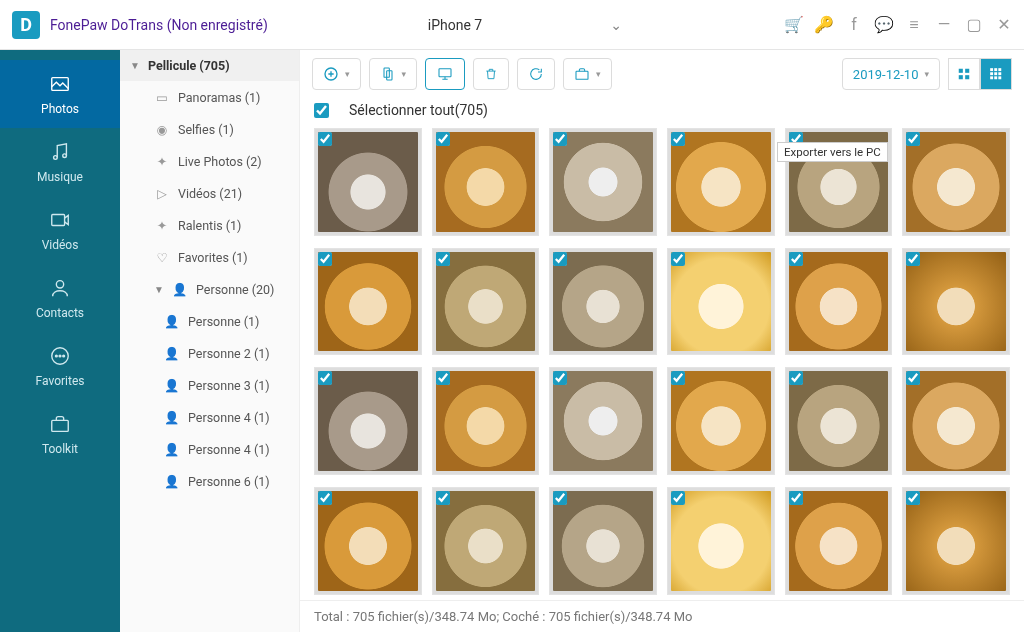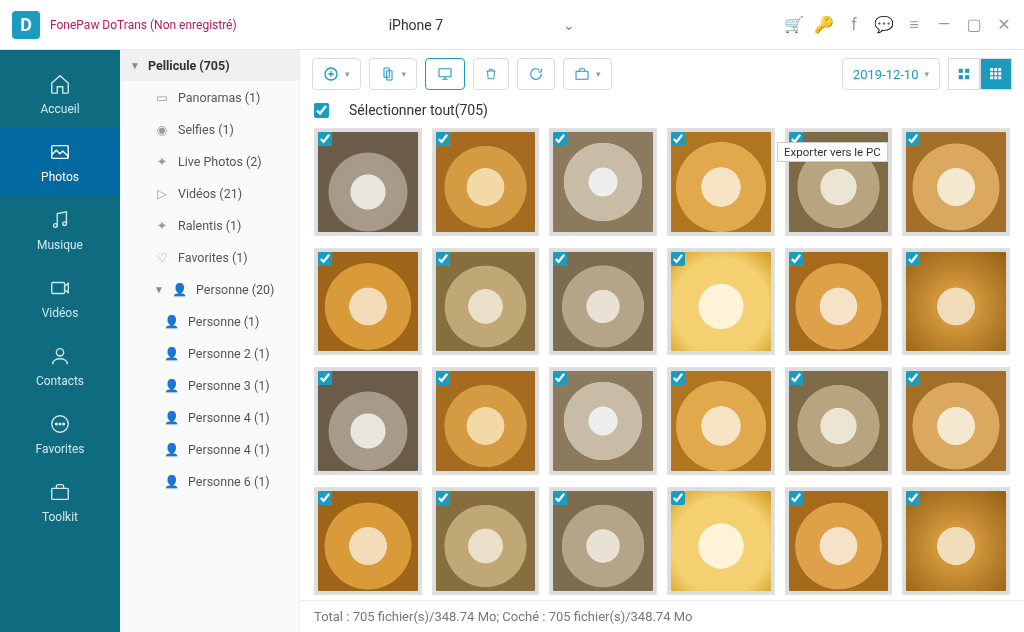--- a/index.html
+++ b/index.html
@@ -1,20 +1,20 @@
 <!DOCTYPE html>
 <html><head>
 <meta charset="utf-8">
 <style>
 *{margin:0;padding:0;box-sizing:border-box;font-family:-apple-system,BlinkMacSystemFont,"Segoe UI",Roboto,sans-serif}
 body{width:1024px;height:632px;overflow:hidden;background:#fff;display:flex;flex-direction:column}
 .titlebar{height:50px;display:flex;align-items:center;border-bottom:1px solid #e5e5e5;padding:0 12px}
 .logo{width:28px;height:28px;background:#1a9bc0;border-radius:4px;display:flex;align-items:center;justify-content:center;color:#fff;font-weight:bold;font-size:18px;margin-right:10px}
-.app-title{color:#be185d;font-size:12px;flex-shrink:0}
-.device-select{margin-left:140px;display:flex;align-items:center;padding:4px 12px;color:#333;font-size:14px}
+.app-title{color:#4c1d95;font-size:14px;flex-shrink:0}
+.device-select{margin-left:140px;display:flex;align-items:center;gap:8px;padding:4px 12px;color:#333;font-size:14px}
 .device-select .chev{margin-left:120px;color:#888}
 .titlebar-icons{margin-left:auto;display:flex;gap:14px;align-items:center;color:#d4a540}
 .titlebar-icons .ico{width:16px;height:16px;cursor:pointer;display:flex;align-items:center;justify-content:center;color:#999}
 .titlebar-icons .ico.gold{color:#e0b556}
 .body{flex:1;display:flex;overflow:hidden}
 .sidebar{width:120px;background:#0f6b7f;display:flex;flex-direction:column;padding-top:10px}
 .nav-item{display:flex;flex-direction:column;align-items:center;padding:12px 0;color:#cfe8ee;cursor:pointer;font-size:12px;gap:6px}
 .nav-item.active{background:#0369a1;color:#fff}
 .nav-item .ico{width:24px;height:24px;display:flex;align-items:center;justify-content:center}
 .tree{width:180px;background:#fafafa;border-right:1px solid #eee;overflow-y:auto;font-size:12.5px;color:#555}
@@ -74,28 +74,20 @@
     <span class="ico">💬</span>
     <span class="ico">≡</span>
     <span class="ico">—</span>
     <span class="ico">▢</span>
     <span class="ico">✕</span>
   </div>
 </div>
 
 <div class="body">
   <div class="sidebar">
-    <div class="nav-item">
-      <span class="ico">
-          <svg width="22" height="22" viewBox="0 0 24 24" fill="none" stroke="currentColor" stroke-width="1.5">
-            <path d="M3 11l9-8 9 8v10a1 1 0 01-1 1h-5v-7h-6v7H4a1 1 0 01-1-1z"></path>
-          </svg>
-        </span>
-      <span>Accueil</span>
-    </div>
     <div class="nav-item active">
       <span class="ico">
           <svg width="22" height="22" viewBox="0 0 24 24" fill="none" stroke="currentColor" stroke-width="1.5">
             <rect x="3" y="5" width="18" height="14" rx="1"></rect>
             <path d="M3 15l5-5 4 4 3-3 6 6"></path>
           </svg>
         </span>
       <span>Photos</span>
     </div>
     <div class="nav-item">

